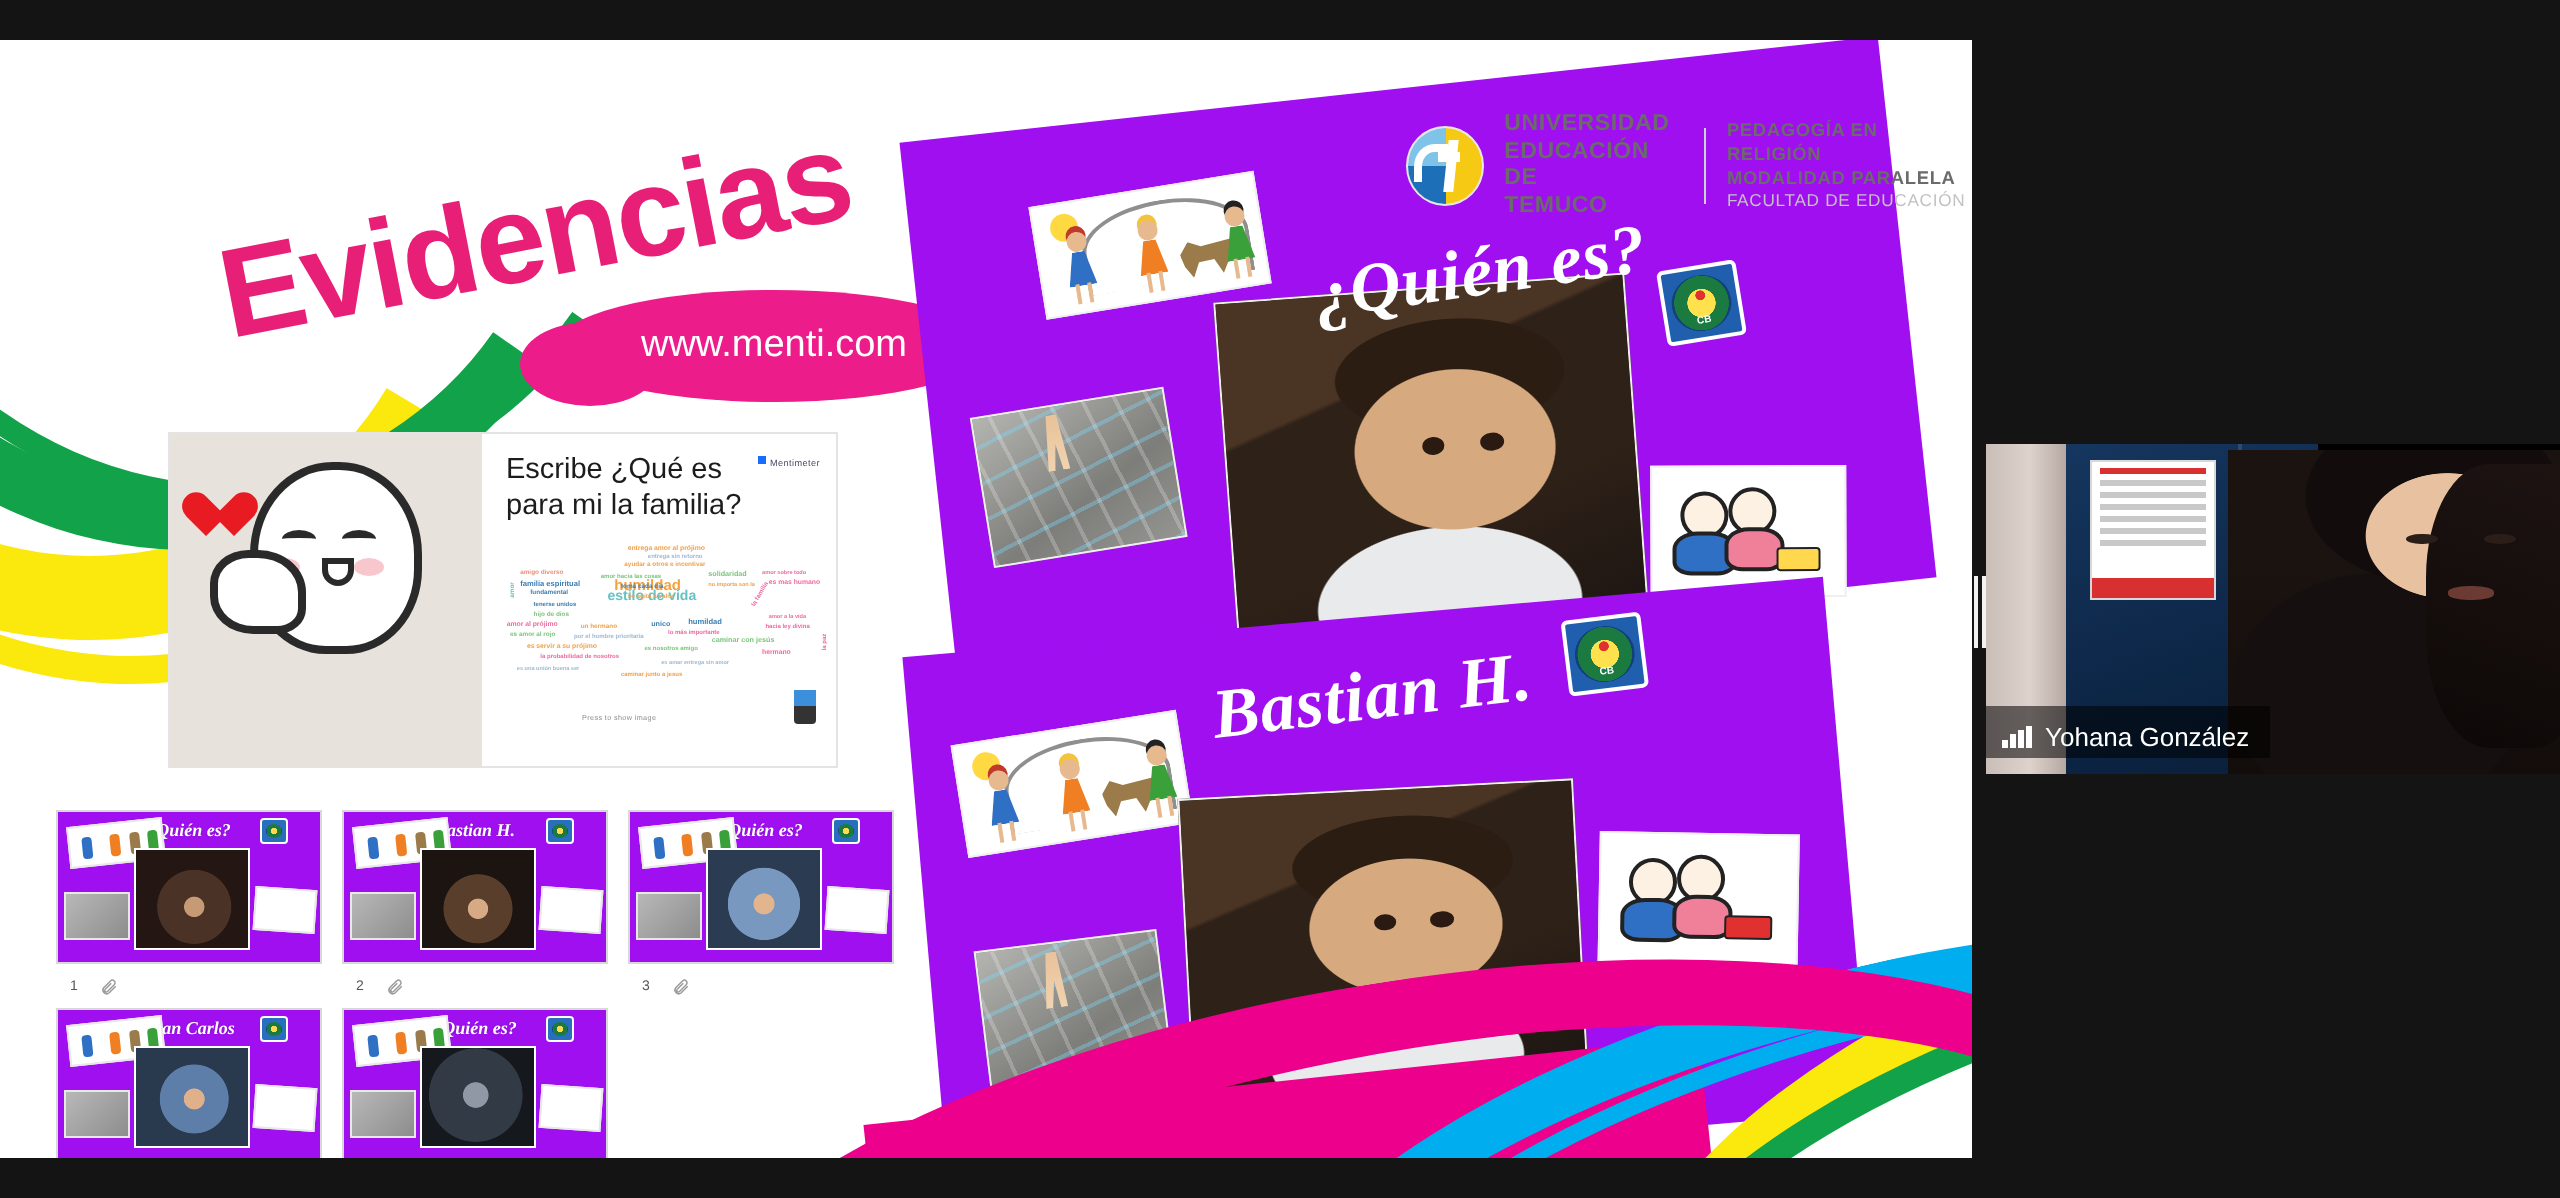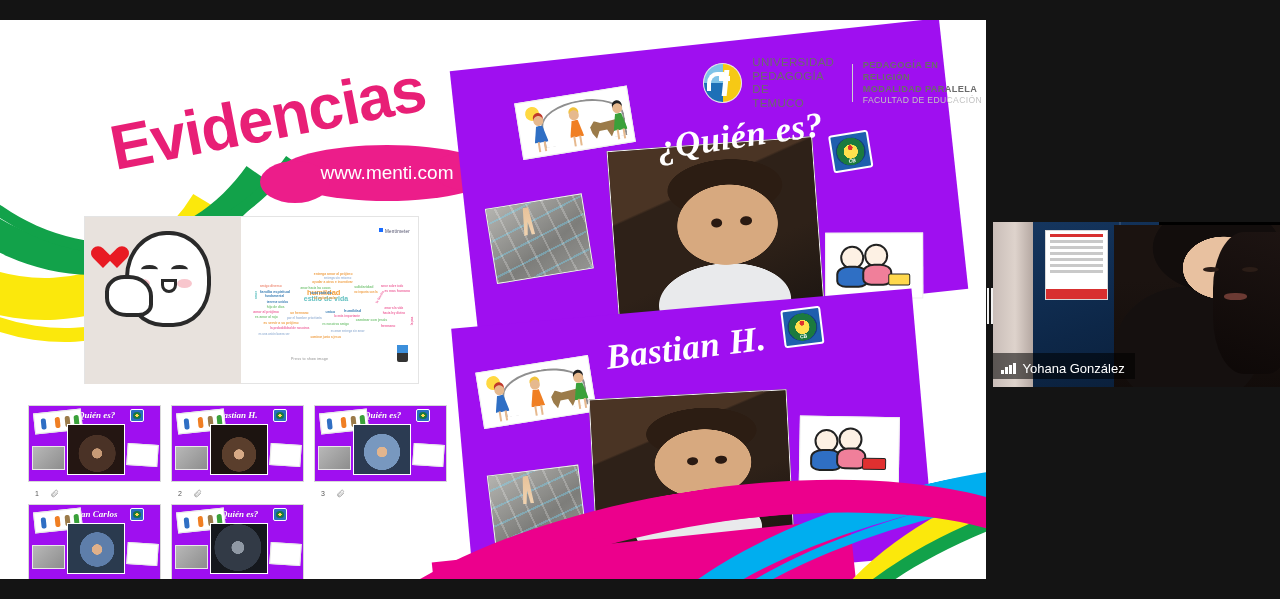--- a/index.html
+++ b/index.html
@@ -362,21 +362,21 @@
   }
   .uct-mark .crossbar {
     position: absolute; left: 40%; top: 32%; width: 30%; height: 5px; background: #fff;
   }
   .uct-mark .swoosh {
     position: absolute; left: 7%; top: 22%; width: 46%; height: 50%;
     border-top: 4px solid #fff; border-left: 4px solid #fff;
     border-radius: 60% 0 0 0;
   }
   .uct-name {
-    font-size: 11.5px; font-weight: normal; color: #6b6b6b;
+    font-size: 11.5px; font-weight: bold; color: #6b6b6b;
     line-height: 1.18; letter-spacing: .3px;
   }
   .uct-div { width: 1px; height: 38px; background: #cfcfcf; }
   .uct-prog { line-height: 1.3; }
   .uct-prog .l1, .uct-prog .l2 {
     font-size: 9.2px; font-weight: bold; color: #6b6b6b; letter-spacing: .35px;
   }
   .uct-prog .l3 { font-size: 8.6px; color: #c2c2c2; letter-spacing: .35px; }
 
   
@@ -454,20 +454,24 @@
         <div class="blob-eye l"></div>
         <div class="blob-eye r"></div>
         <div class="blob-cheek l"></div>
         <div class="blob-cheek r"></div>
         <div class="blob-mouth"></div>
         <div class="blob-hand"></div>
       </div>
       <div class="menti-right">
         <div class="menti-brand">
           <span class="sq"></span><span>Mentimeter</span>
+        </div>
+        <div class="menti-q">
+          <div>Escribe ¿Qué es</div>
+          <div>para mi la familia?</div>
         </div>
         <div class="wordcloud" id="wordcloud">
             <span class="wc" style="left: 34%; top: 22%; font-size: 7.5px; color: rgb(244, 160, 60); transform: rotate(0deg);">humildad</span>
             <span class="wc" style="left: 32%; top: 31%; font-size: 7px; color: rgb(102, 194, 194); transform: rotate(0deg);">estilo de vida</span>
             <span class="wc" style="left: 38%; top: 1%; font-size: 3.4px; color: rgb(240, 162, 74); transform: rotate(0deg);">entrega amor al prójimo</span>
             <span class="wc" style="left: 44%; top: 7%; font-size: 3px; color: rgb(159, 184, 216); transform: rotate(0deg);">entrega sin retorno</span>
             <span class="wc" style="left: 37%; top: 12%; font-size: 3.2px; color: rgb(240, 162, 74); transform: rotate(0deg);">ayudar a otros e incentivar</span>
             <span class="wc" style="left: 6%; top: 17%; font-size: 3.2px; color: rgb(239, 143, 122); transform: rotate(0deg);">amigo diverso</span>
             <span class="wc" style="left: 6%; top: 24%; font-size: 3.8px; color: rgb(59, 127, 181); transform: rotate(0deg);">familia espiritual</span>
             <span class="wc" style="left: 9%; top: 30%; font-size: 3.2px; color: rgb(59, 127, 181); transform: rotate(0deg);">fundamental</span>
@@ -712,21 +716,21 @@
         <div class="q1"></div>
           <div class="q2"></div>
           <div class="q3"></div>
           <div class="q4"></div>
         <div class="swoosh"></div>
           <div class="cross"></div>
           <div class="crossbar"></div>
       </div>
       <div class="uct-name">
         <div>UNIVERSIDAD</div>
-        <div>PEDAGOGÍA DE</div>
+        <div>EDUCACIÓN DE</div>
         <div>TEMUCO</div>
       </div>
       <div class="uct-div"></div>
       <div class="uct-prog">
         <div class="l1">PEDAGOGÍA EN RELIGIÓN</div>
         <div class="l2">MODALIDAD PARALELA</div>
         <div class="l3">FACULTAD DE EDUCACIÓN</div>
       </div>
     </div>
   </div>

